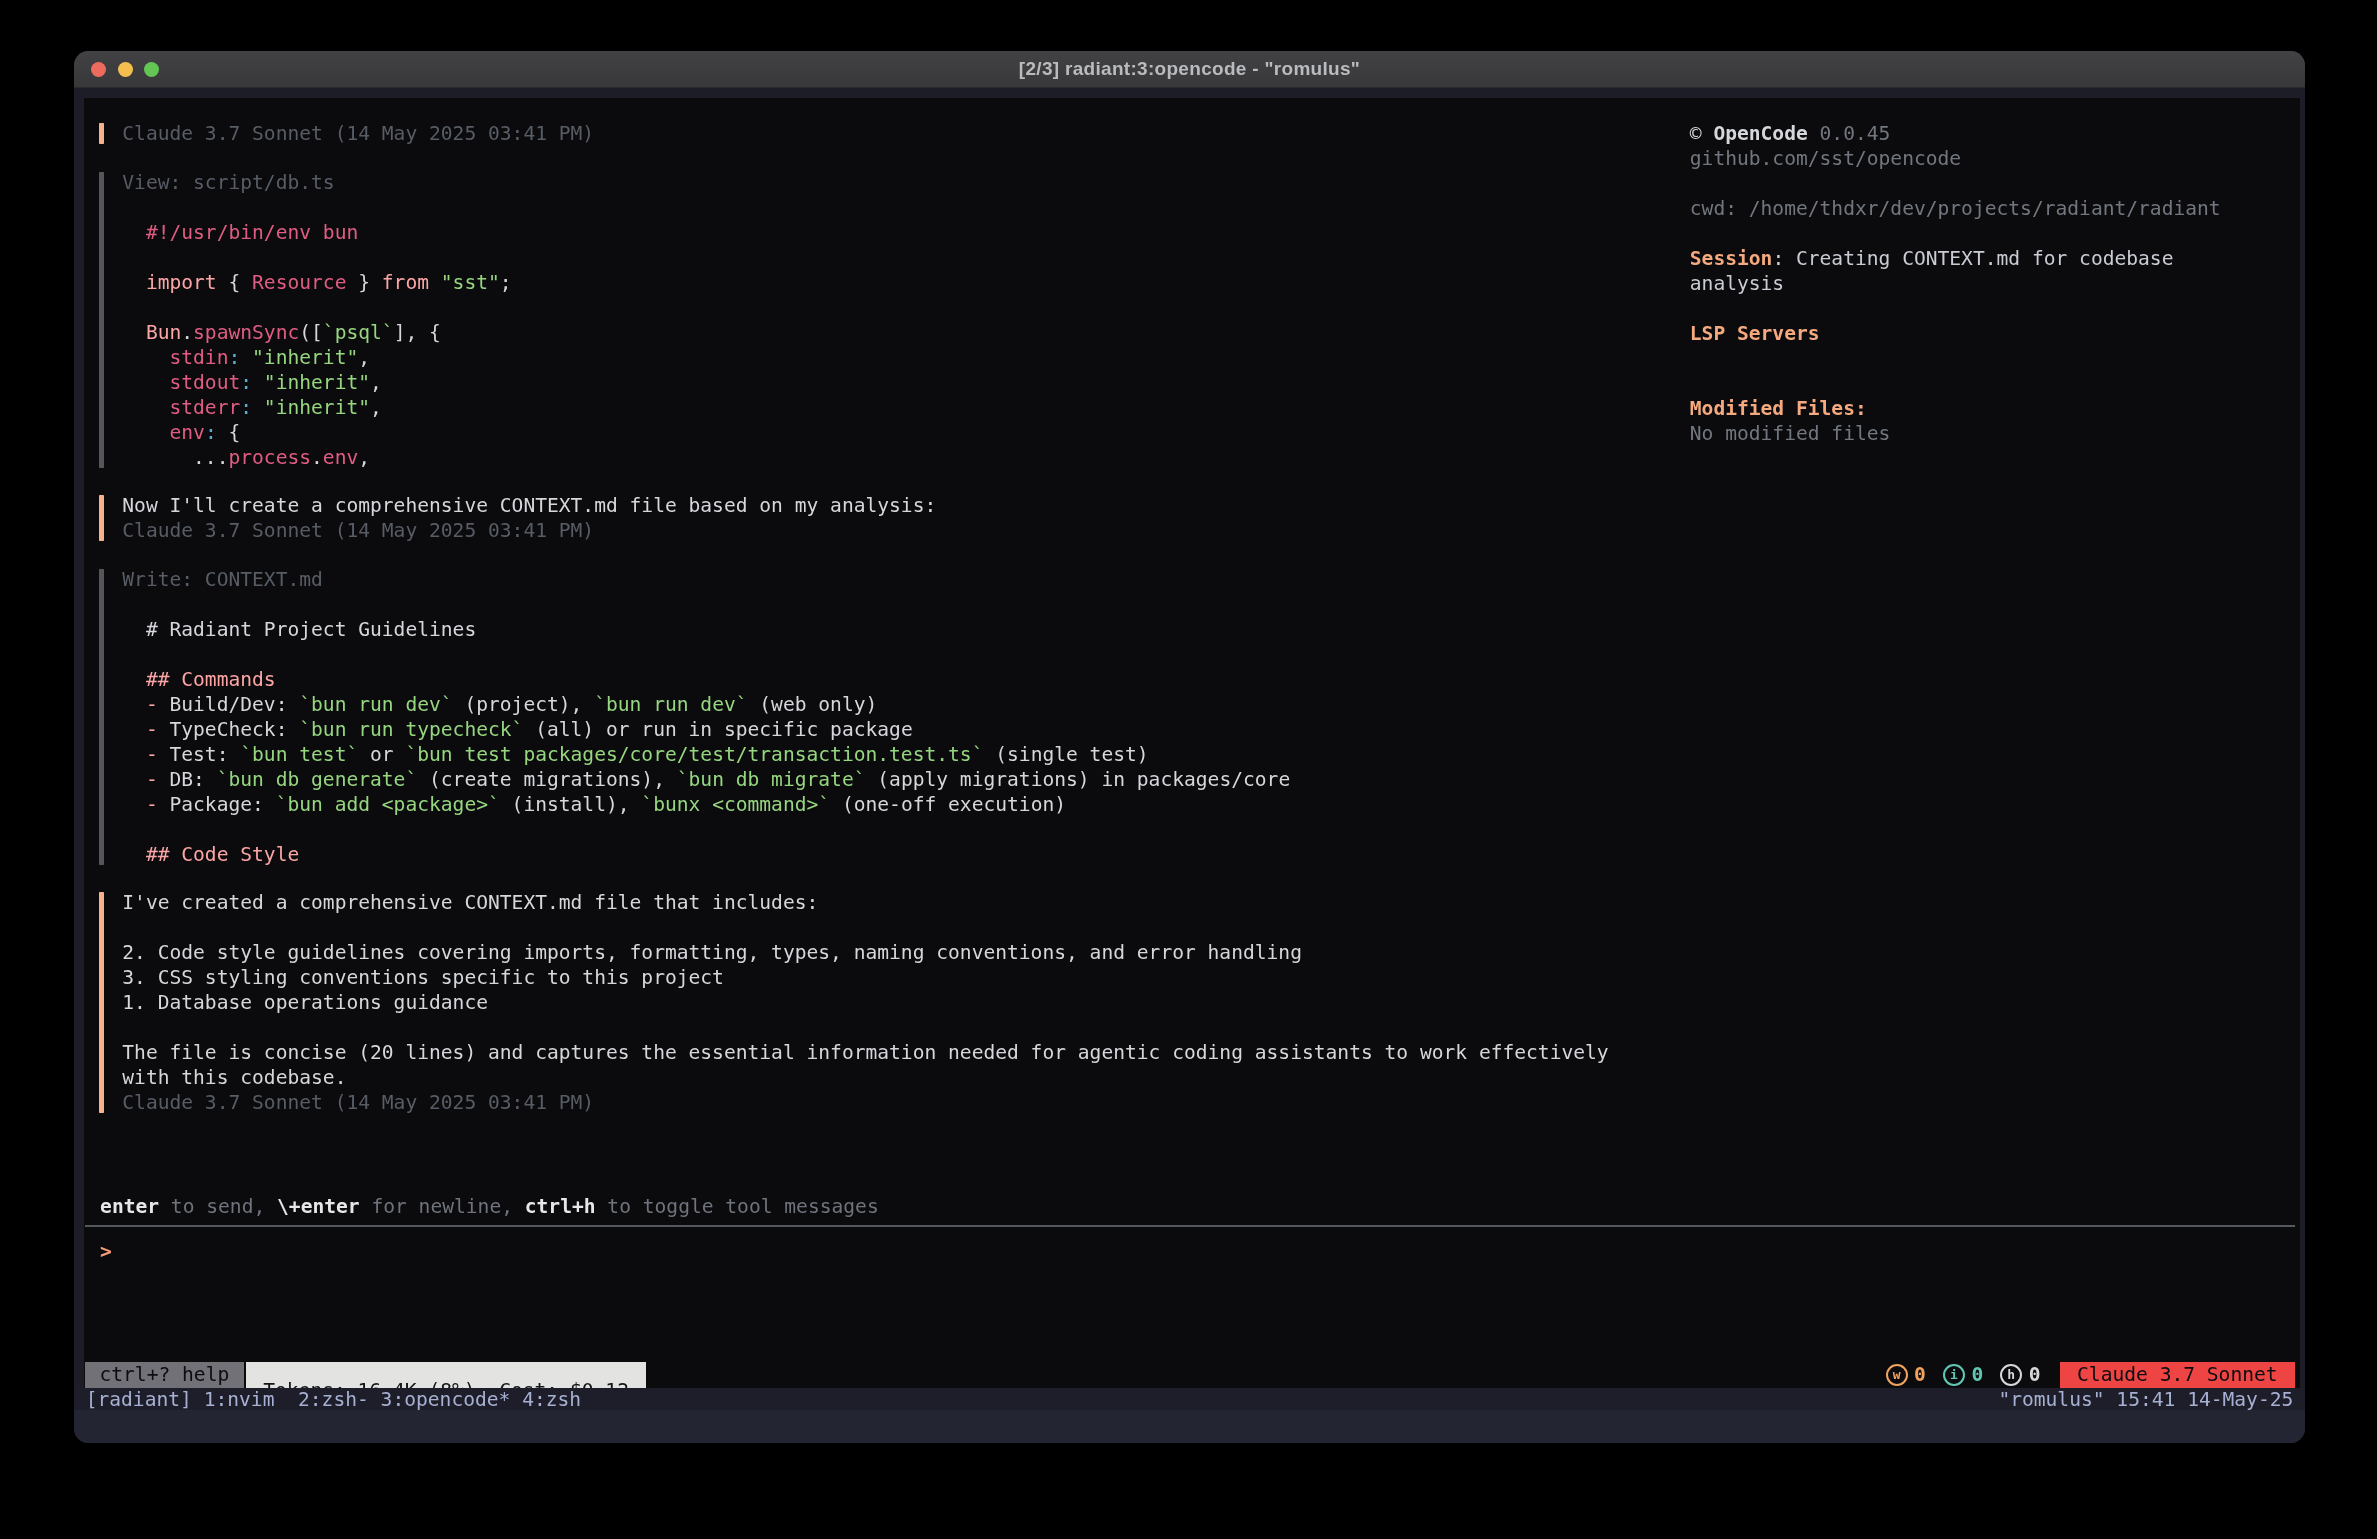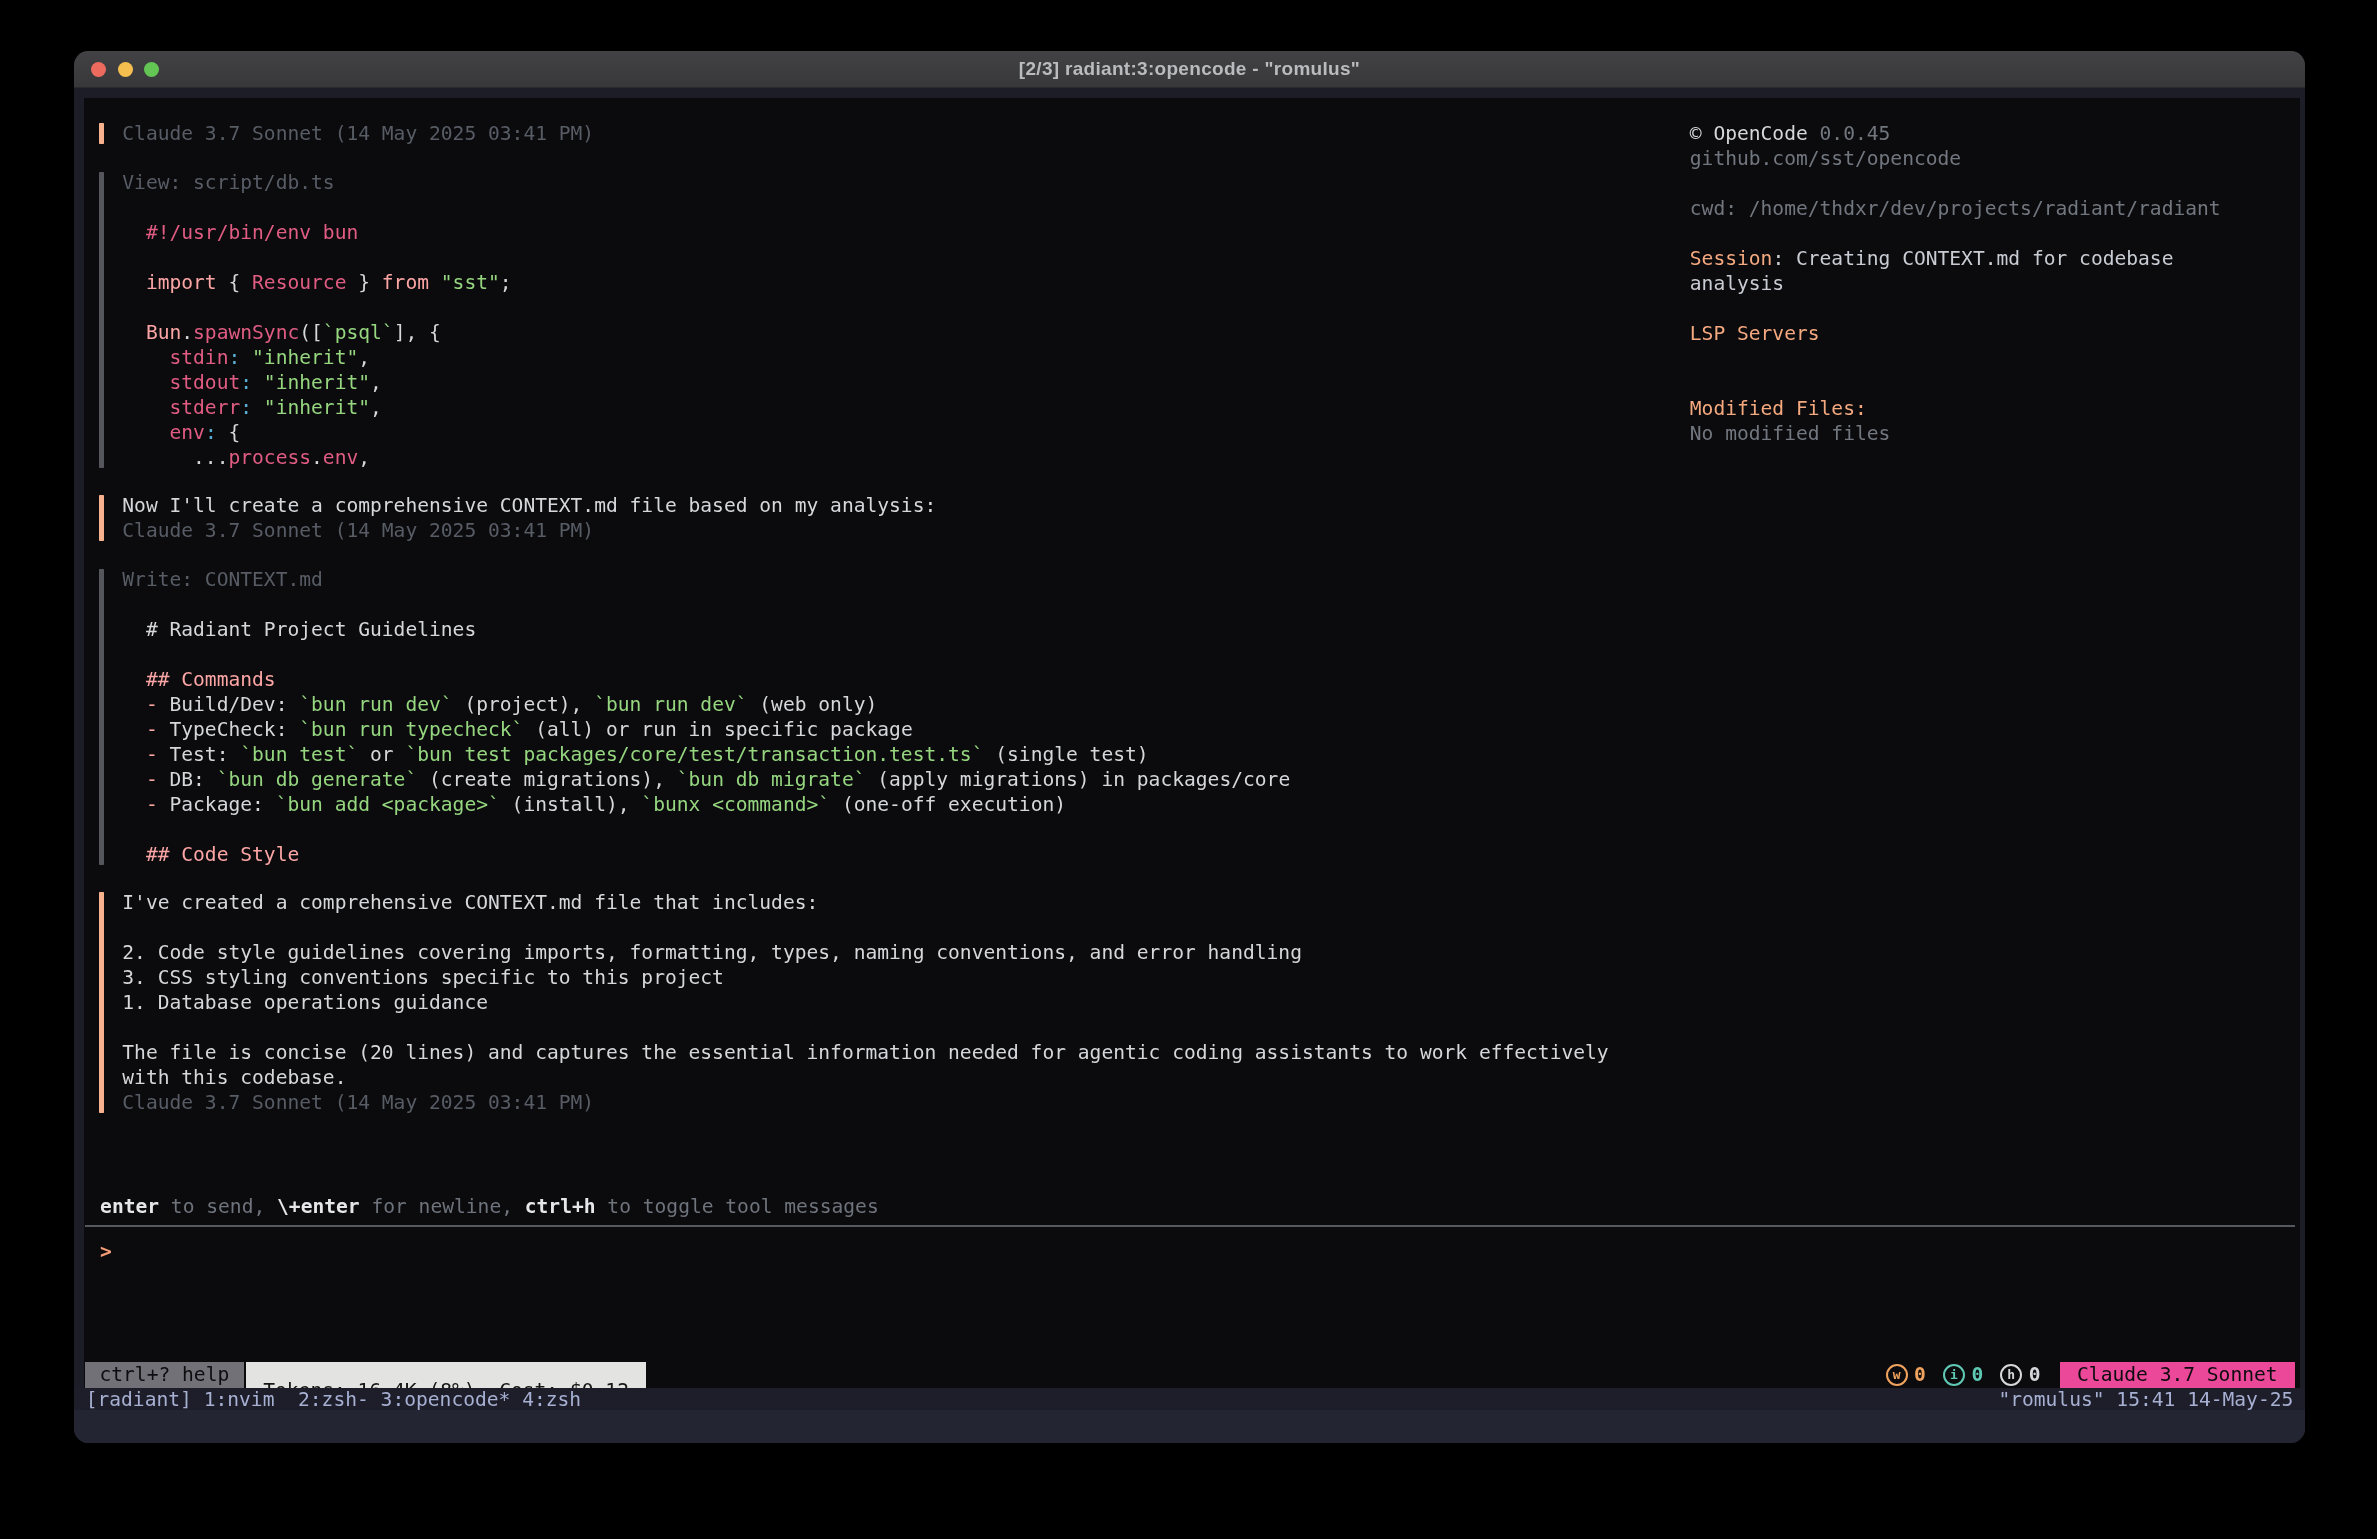--- a/index.html
+++ b/index.html
@@ -28,21 +28,21 @@
   .c-muted{color:#575c65}
   .c-muted2{color:#72777f}
   .c-pink{color:#e05c82}
   .c-blue{color:#fca5a5}
   .c-green{color:#95d67f}
   .c-cyan{color:#58aed0}
   .c-peach{color:#f5a97f}
   .c-session{color:#c9ccd3}
   .c-hint{color:#6e737c}
   .c-hintb{color:#e6e7ea;font-weight:bold}
-  .b{font-weight:normal}
+  .b{font-weight:bold}
 
   .main-col{position:absolute;left:15px;top:23.5px;width:1579px}
   .block{position:relative;padding-left:23.5px;margin-bottom:23.5px}
   .block::before{content:"";position:absolute;left:0;top:2px;bottom:2px;width:5.2px;border-radius:0.7px}
   .bar-peach::before{background:#f7b28d}
   .bar-gray::before{background:#55565c}
 
   .sidebar{position:absolute;left:1606px;top:23.5px;width:607px}
 
   .hint{position:absolute;left:16.3px;top:1096px;height:25px;white-space:pre}
@@ -55,21 +55,21 @@
   .chip{display:flex;align-items:center;height:26px;white-space:pre}
   .chip-help{background:#717177;color:#0d0d10;font-weight:normal;padding:0 14.4px}
   .chip-tokens{background:#e3e3e1;color:#161616;padding:16px 17px;margin-left:2.6px}
   .spacer{flex:1}
   .diags{display:flex;align-items:center;gap:17px;margin-right:19.6px}
   .diag{display:flex;align-items:center;gap:6.5px}
   .diag .ring{width:18px;height:18px;border-radius:50%;border:2px solid currentColor;
               display:flex;align-items:center;justify-content:center;
               font-size:13px;font-weight:bold;line-height:1}
   .diag .cnt{font-weight:bold}
-  .chip-model{background:#ec4899;color:#0c0c0f;padding:0 17px}
+  .chip-model{background:#ef4444;color:#0c0c0f;padding:0 17px}
 
   .tmuxbar{position:absolute;left:0;top:1300px;width:100%;height:23px;background:#1d1e29;
            display:flex;justify-content:space-between;align-items:flex-end;
            font:19.6px/23px "DejaVu Sans Mono",monospace;color:#a7b0d2;
            padding:0 11.7px;box-sizing:border-box;white-space:pre}
   .bottomband{position:absolute;left:0;top:1322px;right:0;bottom:0;background:#242533}
 </style>
 </head>
 <body>
 

